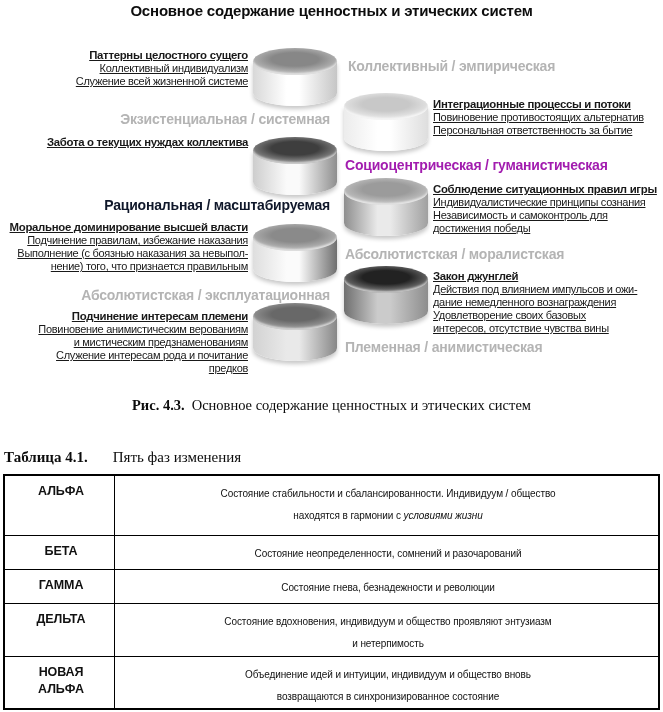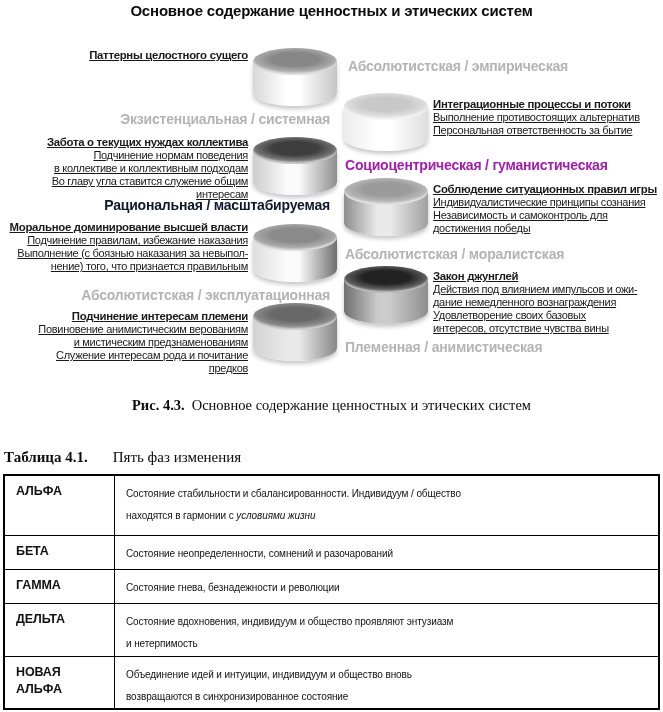--- a/index.html
+++ b/index.html
@@ -45,21 +45,21 @@
   .fig-caption{position:absolute;top:397px;left:0;width:663px;text-align:center;
                font-family:"Liberation Serif",serif;font-size:14.5px;color:#0c0c0c;}
   .fig-caption .cap-label{font-weight:bold;margin-right:7px;}
   .tbl-heading{position:absolute;top:449px;left:4px;
                font-family:"Liberation Serif",serif;font-size:15px;color:#0c0c0c;}
   .tbl-heading .cap-label{font-weight:bold;margin-right:25px;}
 
   
   table.phases{position:absolute;top:474px;left:3px;width:657px;
                border-collapse:collapse;table-layout:fixed;
-               border:2px solid #000;}
+               border:2px solid #000;text-align:center;}
   table.phases td{border:1.6px solid #000;vertical-align:top;
                   padding:7px 8px 0 11px;}
   td.ph{width:90px;font-weight:bold;font-size:12.5px;letter-spacing:-0.1px;
         white-space:pre-line;line-height:17px;padding-left:9px;padding-top:9px;}
   td.de{font-size:10px;line-height:21.5px;letter-spacing:-0.1px;
         white-space:pre-line;}
   td.de i{font-style:italic;}
   .r0 td{height:52px}.r1 td{height:26px}.r2 td{height:26px}
   .r3 td{height:45px}.r4 td{height:44px}
 </style>
@@ -92,41 +92,40 @@
   </div>
   <div class="cyl cy5">
     <div class="cyl-body" style="background: linear-gradient(90deg, rgb(111, 111, 111) 0%, rgb(203, 203, 203) 40%, rgb(203, 203, 203) 55%, rgb(141, 141, 141) 100%);"></div>
     <div class="cyl-top" style="background: radial-gradient(58% 52% at 50% 42%, rgb(34, 34, 34) 0%, rgb(34, 34, 34) 48%, rgb(122, 122, 122) 100%);"></div>
   </div>
   <div class="cyl cy6">
     <div class="cyl-body" style="background: linear-gradient(90deg, rgb(210, 210, 210) 0%, rgb(233, 233, 233) 40%, rgb(233, 233, 233) 55%, rgb(135, 135, 135) 100%);"></div>
     <div class="cyl-top" style="background: radial-gradient(58% 52% at 50% 42%, rgb(104, 104, 104) 0%, rgb(104, 104, 104) 48%, rgb(156, 156, 156) 100%);"></div>
   </div>
 
-  <div class="glabel gl0" style="color: rgb(180, 180, 180);">Абсолютистская / эмпирическая</div>
+  <div class="glabel gl0" style="color: rgb(180, 180, 180);">Коллективный / эмпирическая</div>
   <div class="glabel gl1" style="color: rgb(180, 180, 180);">Экзистенциальная / системная</div>
   <div class="glabel gl2" style="color: #a21caf;">Социоцентрическая / гуманистическая</div>
   <div class="glabel gl3" style="color: #0f172a;">Рациональная / масштабируемая</div>
   <div class="glabel gl4" style="color: rgb(180, 180, 180);">Абсолютистская / моралистская</div>
   <div class="glabel gl5" style="color: rgb(180, 180, 180);">Абсолютистская / эксплуатационная</div>
   <div class="glabel gl6" style="color: rgb(180, 180, 180);">Племенная / анимистическая</div>
 
   <div class="desc db0">
     <div class="dt">Паттерны целостного сущего</div>
+    <div class="dl">Коллективный индивидуализм
+Служение всей жизненной системе</div>
   </div>
   <div class="desc db1">
     <div class="dt">Интеграционные процессы и потоки</div>
-    <div class="dl">Выполнение противостоящих альтернатив
+    <div class="dl">Повиновение противостоящих альтернатив
 Персональная ответственность за бытие</div>
   </div>
   <div class="desc db2">
     <div class="dt">Забота о текущих нуждах коллектива</div>
-    <div class="dl">Подчинение нормам поведения
-в коллективе и коллективным подходам
-Во главу угла ставится служение общим интересам</div>
   </div>
   <div class="desc db3">
     <div class="dt">Соблюдение ситуационных правил игры</div>
     <div class="dl">Индивидуалистические принципы сознания
 Независимость и самоконтроль для
 достижения победы</div>
   </div>
   <div class="desc db4">
     <div class="dt">Моральное доминирование высшей власти</div>
     <div class="dl">Подчинение правилам, избежание наказания

